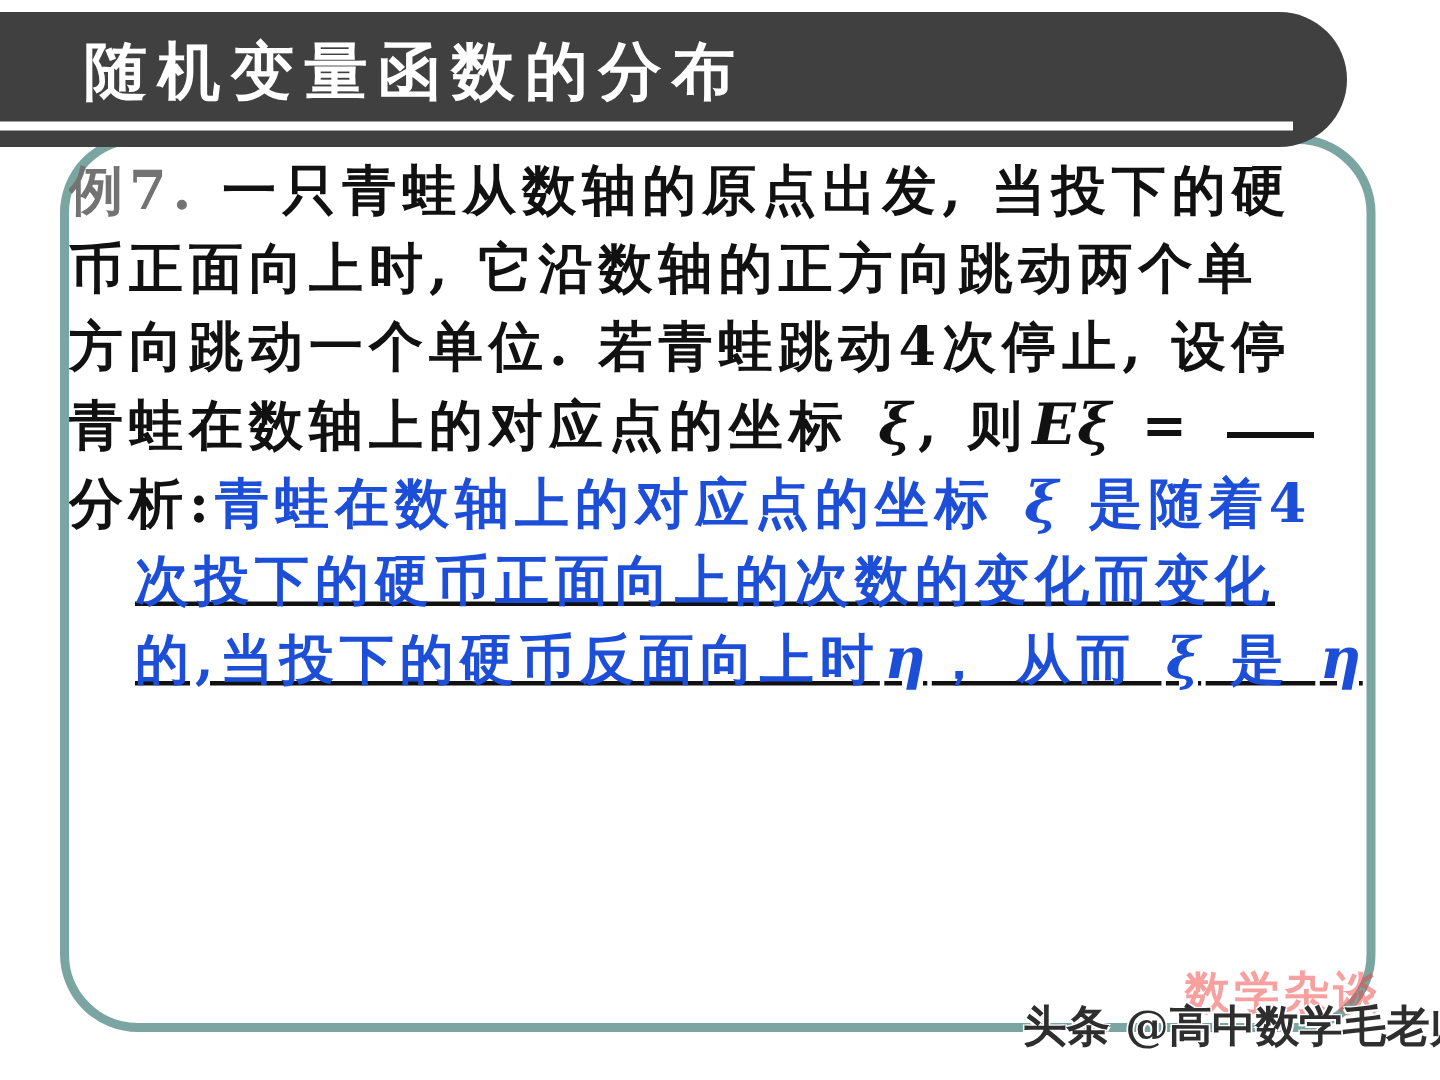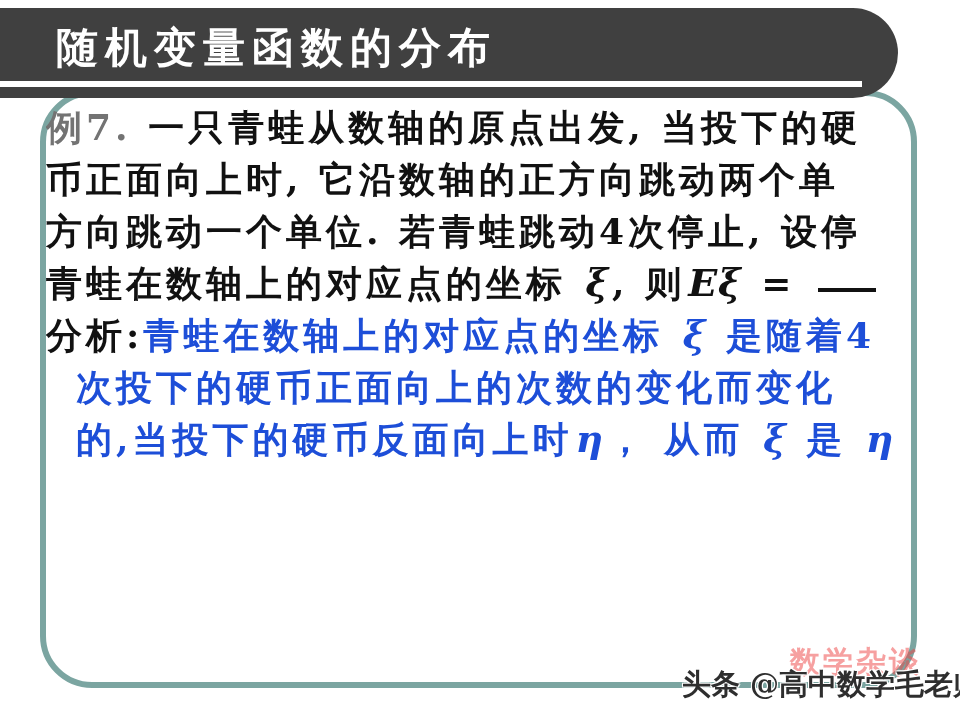--- a/index.html
+++ b/index.html
@@ -33,21 +33,21 @@
 
   
   .text-area {
     position:absolute; left:46px; top:101px; width:866px; height:578px;
     overflow:hidden; z-index:2;
   }
   .line {
     height:52px; line-height:52px; font-size:36px; font-weight:bold;
     color:#111111; white-space:nowrap; letter-spacing:4px;
   }
-  .indent { padding-left:30px; }
+  .indent { padding-left:44px;text-decoration:underline; }
   .red { color:#737373; }
   .magenta { color:#1d4ed8;margin-top:33px; }
   .math {
     font-style:italic; font-weight:600; letter-spacing:1px;
     font-family:"DejaVu Serif",serif; padding:0 3px; font-size:38px;
   }
   .blank-underline {
     display:inline-block; width:58px; height:6px;
     border-bottom:4px solid #111111; margin:0 2px 4px 6px;
     vertical-align:baseline;

